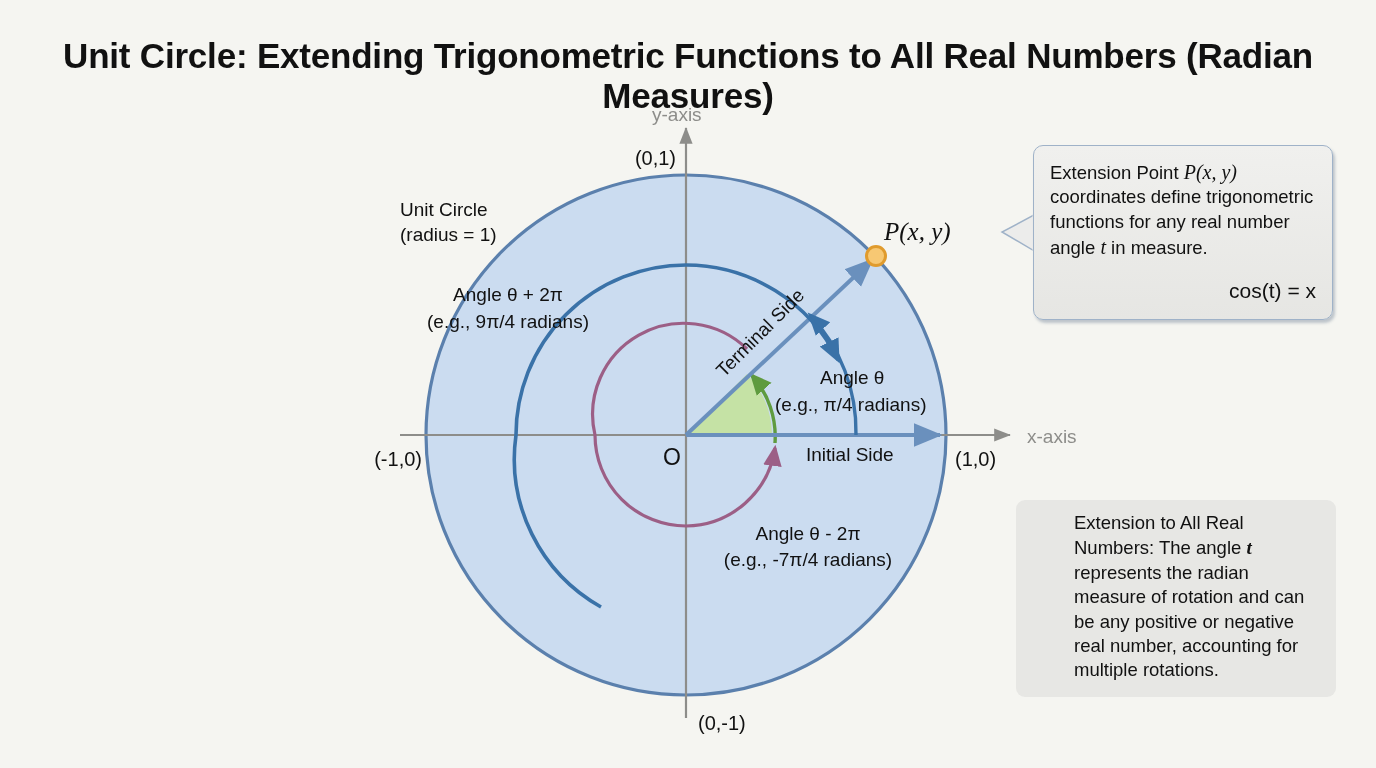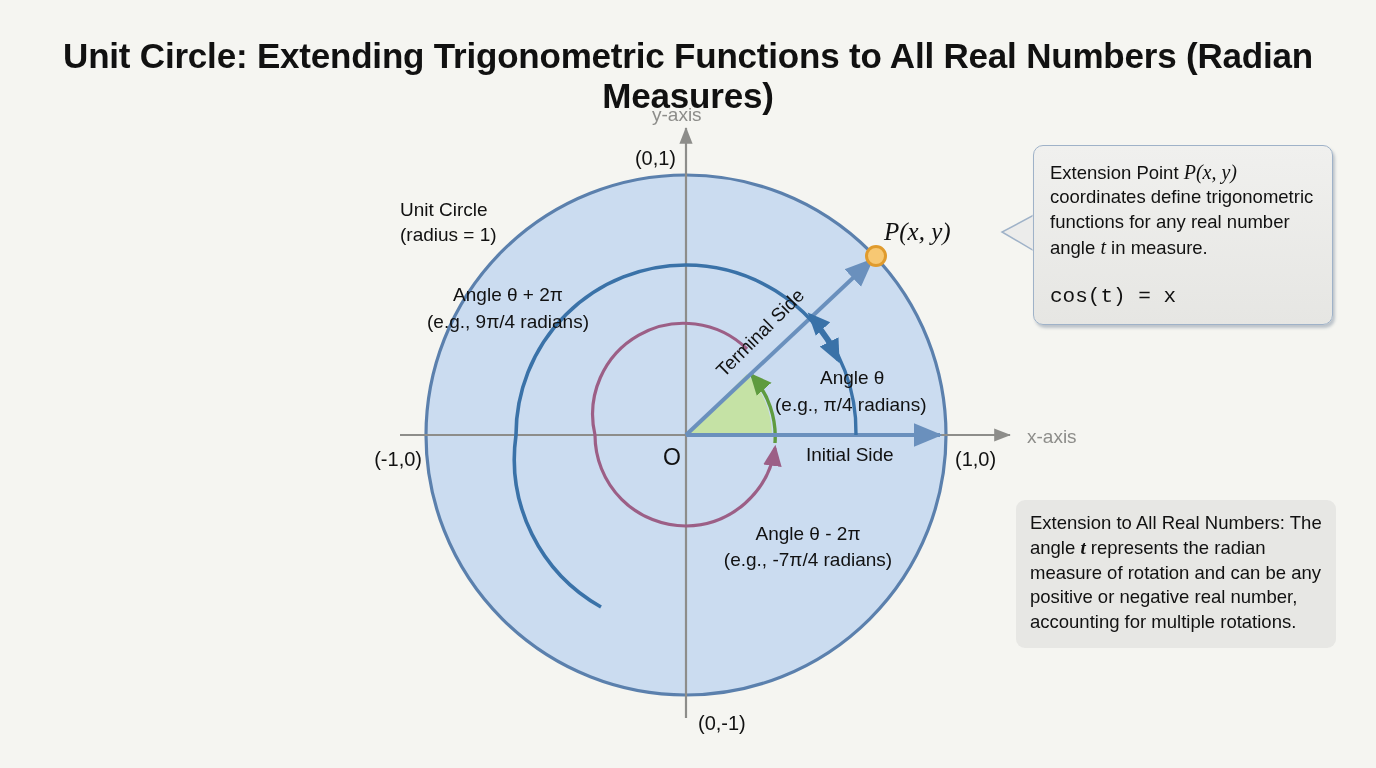--- a/index.html
+++ b/index.html
@@ -72,24 +72,24 @@
     font-size: 18.5px;
     line-height: 1.32;
     color: #111;
   }
   #callout .ctext .mi {
     font-family: "Liberation Serif", serif;
     font-style: italic;
     font-size: 20px;
   }
   #callout .formula {
-    text-align: left;
-    font-family: Liberation Mono, monospace;
+    text-align: right;
+    font-family: Liberation Sans, sans-serif;
     font-size: 21px;
-    margin-top: 24px;
+    margin-top: 18px;
     color: #111;
   }
   
   #callout-tail {
     position: absolute;
     left: 1000px;
     top: 212px;
     width: 36px;
     height: 44px;
   }
@@ -102,20 +102,21 @@
     width: 320px;
     box-sizing: border-box;
     padding: 11px 14px 14px 14px;
     background: #e7e7e4;
     border-radius: 9px;
   }
   #infobox .itext {
     font-size: 18.5px;
     line-height: 1.32;
     color: #111;
+    margin-left: 44px;
   }
   #infobox .itext .mi {
     font-family: "Liberation Serif", serif;
     font-style: italic;
     font-weight: bold;
     font-size: 19px;
   }
 </style>
 </head>
 <body>

